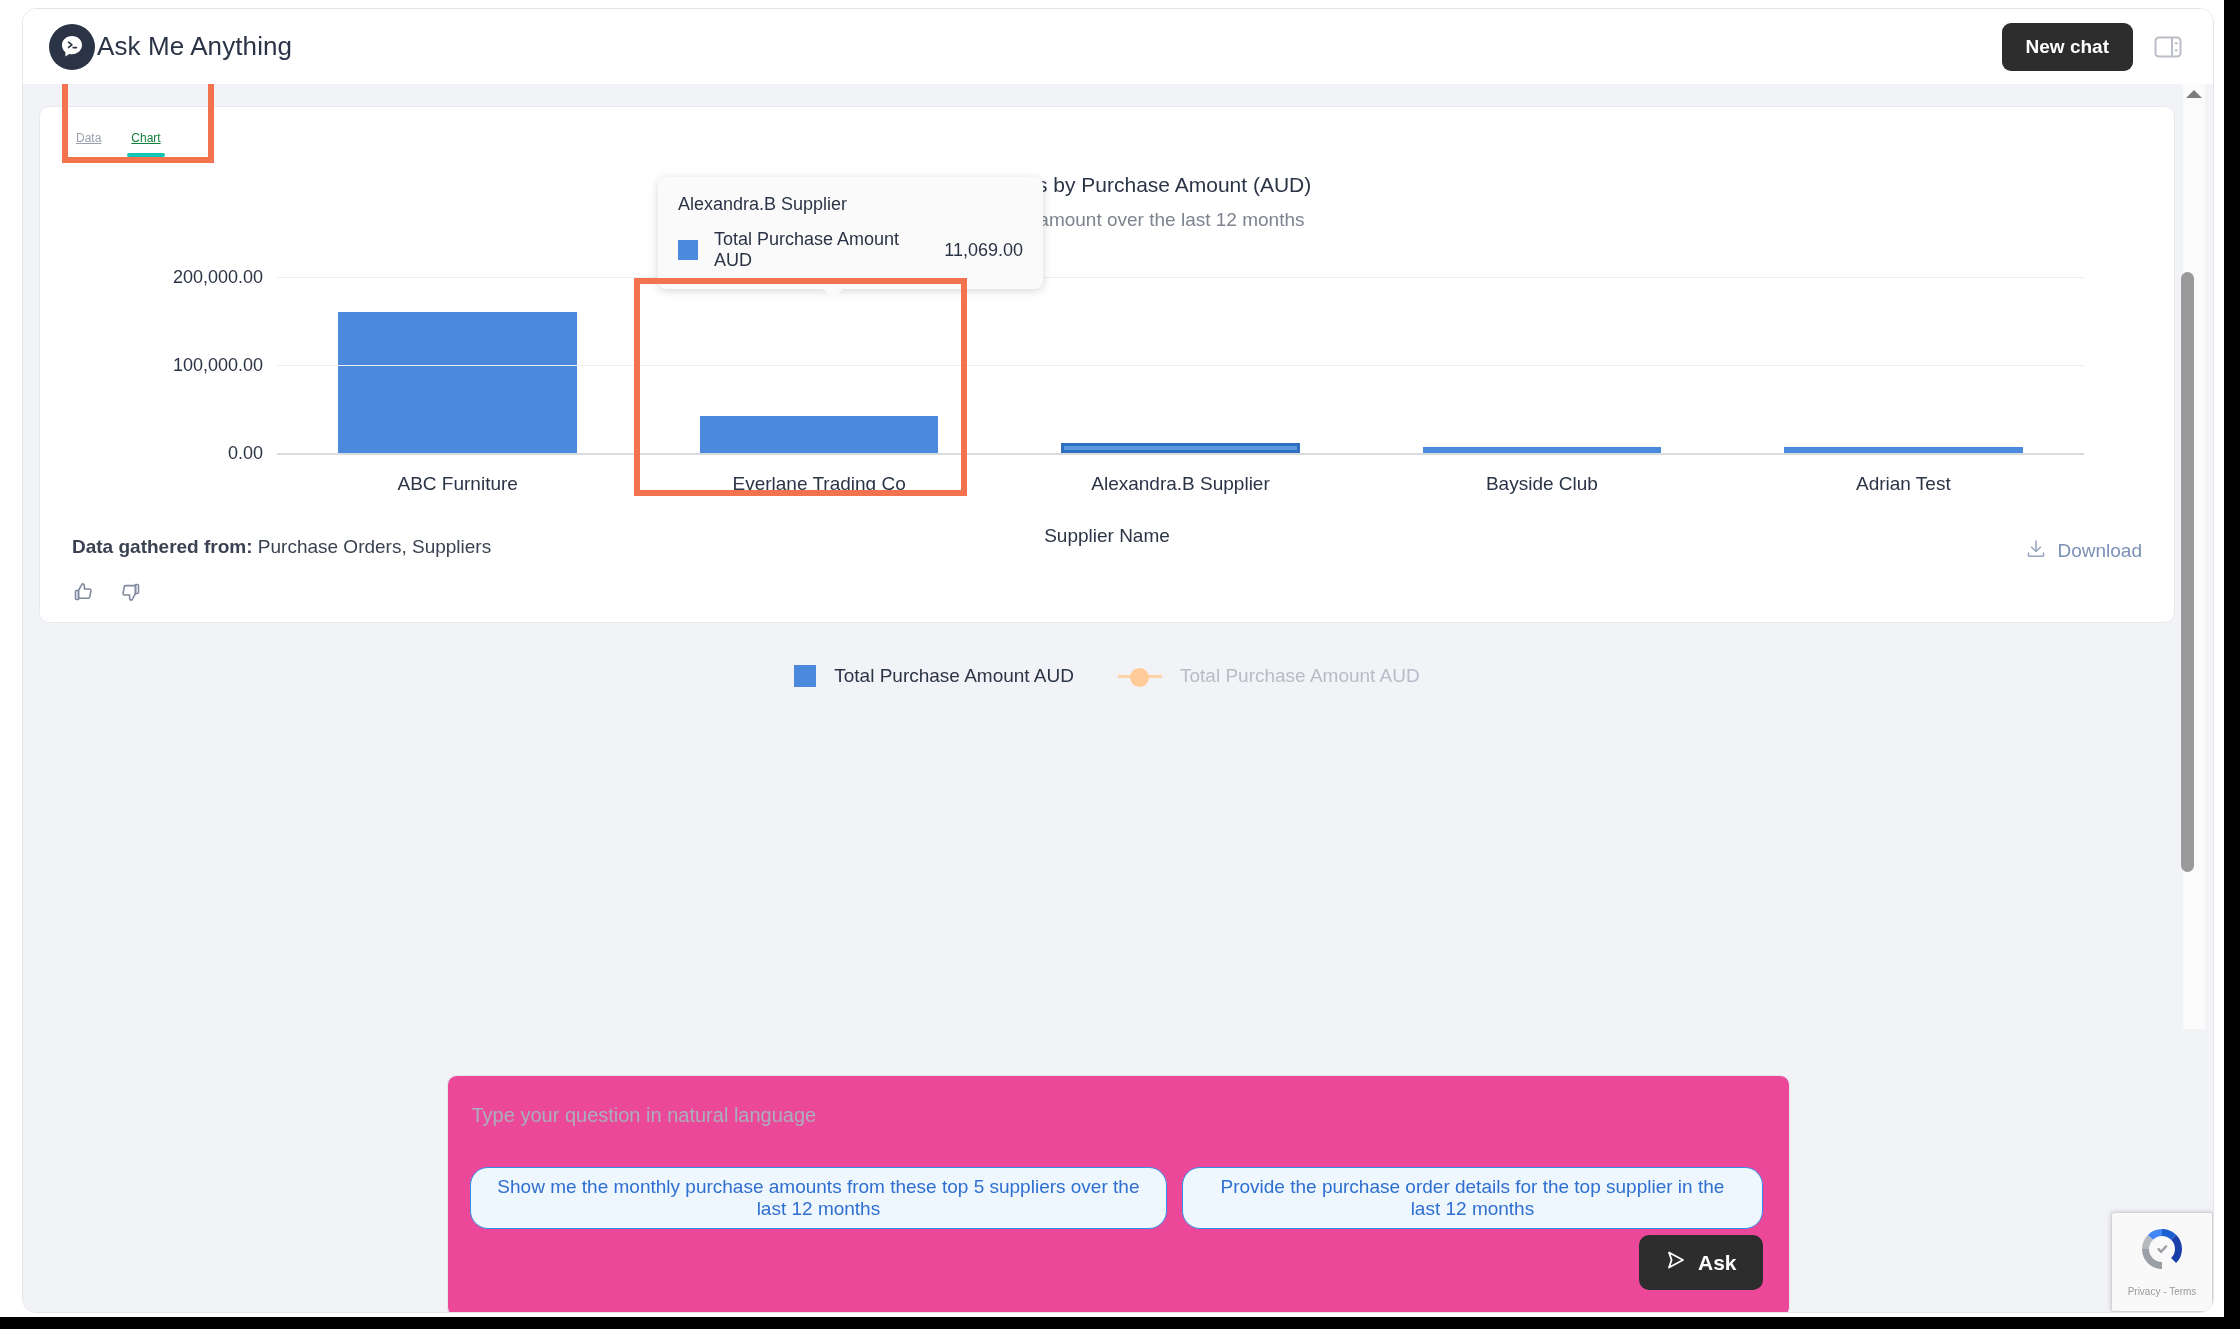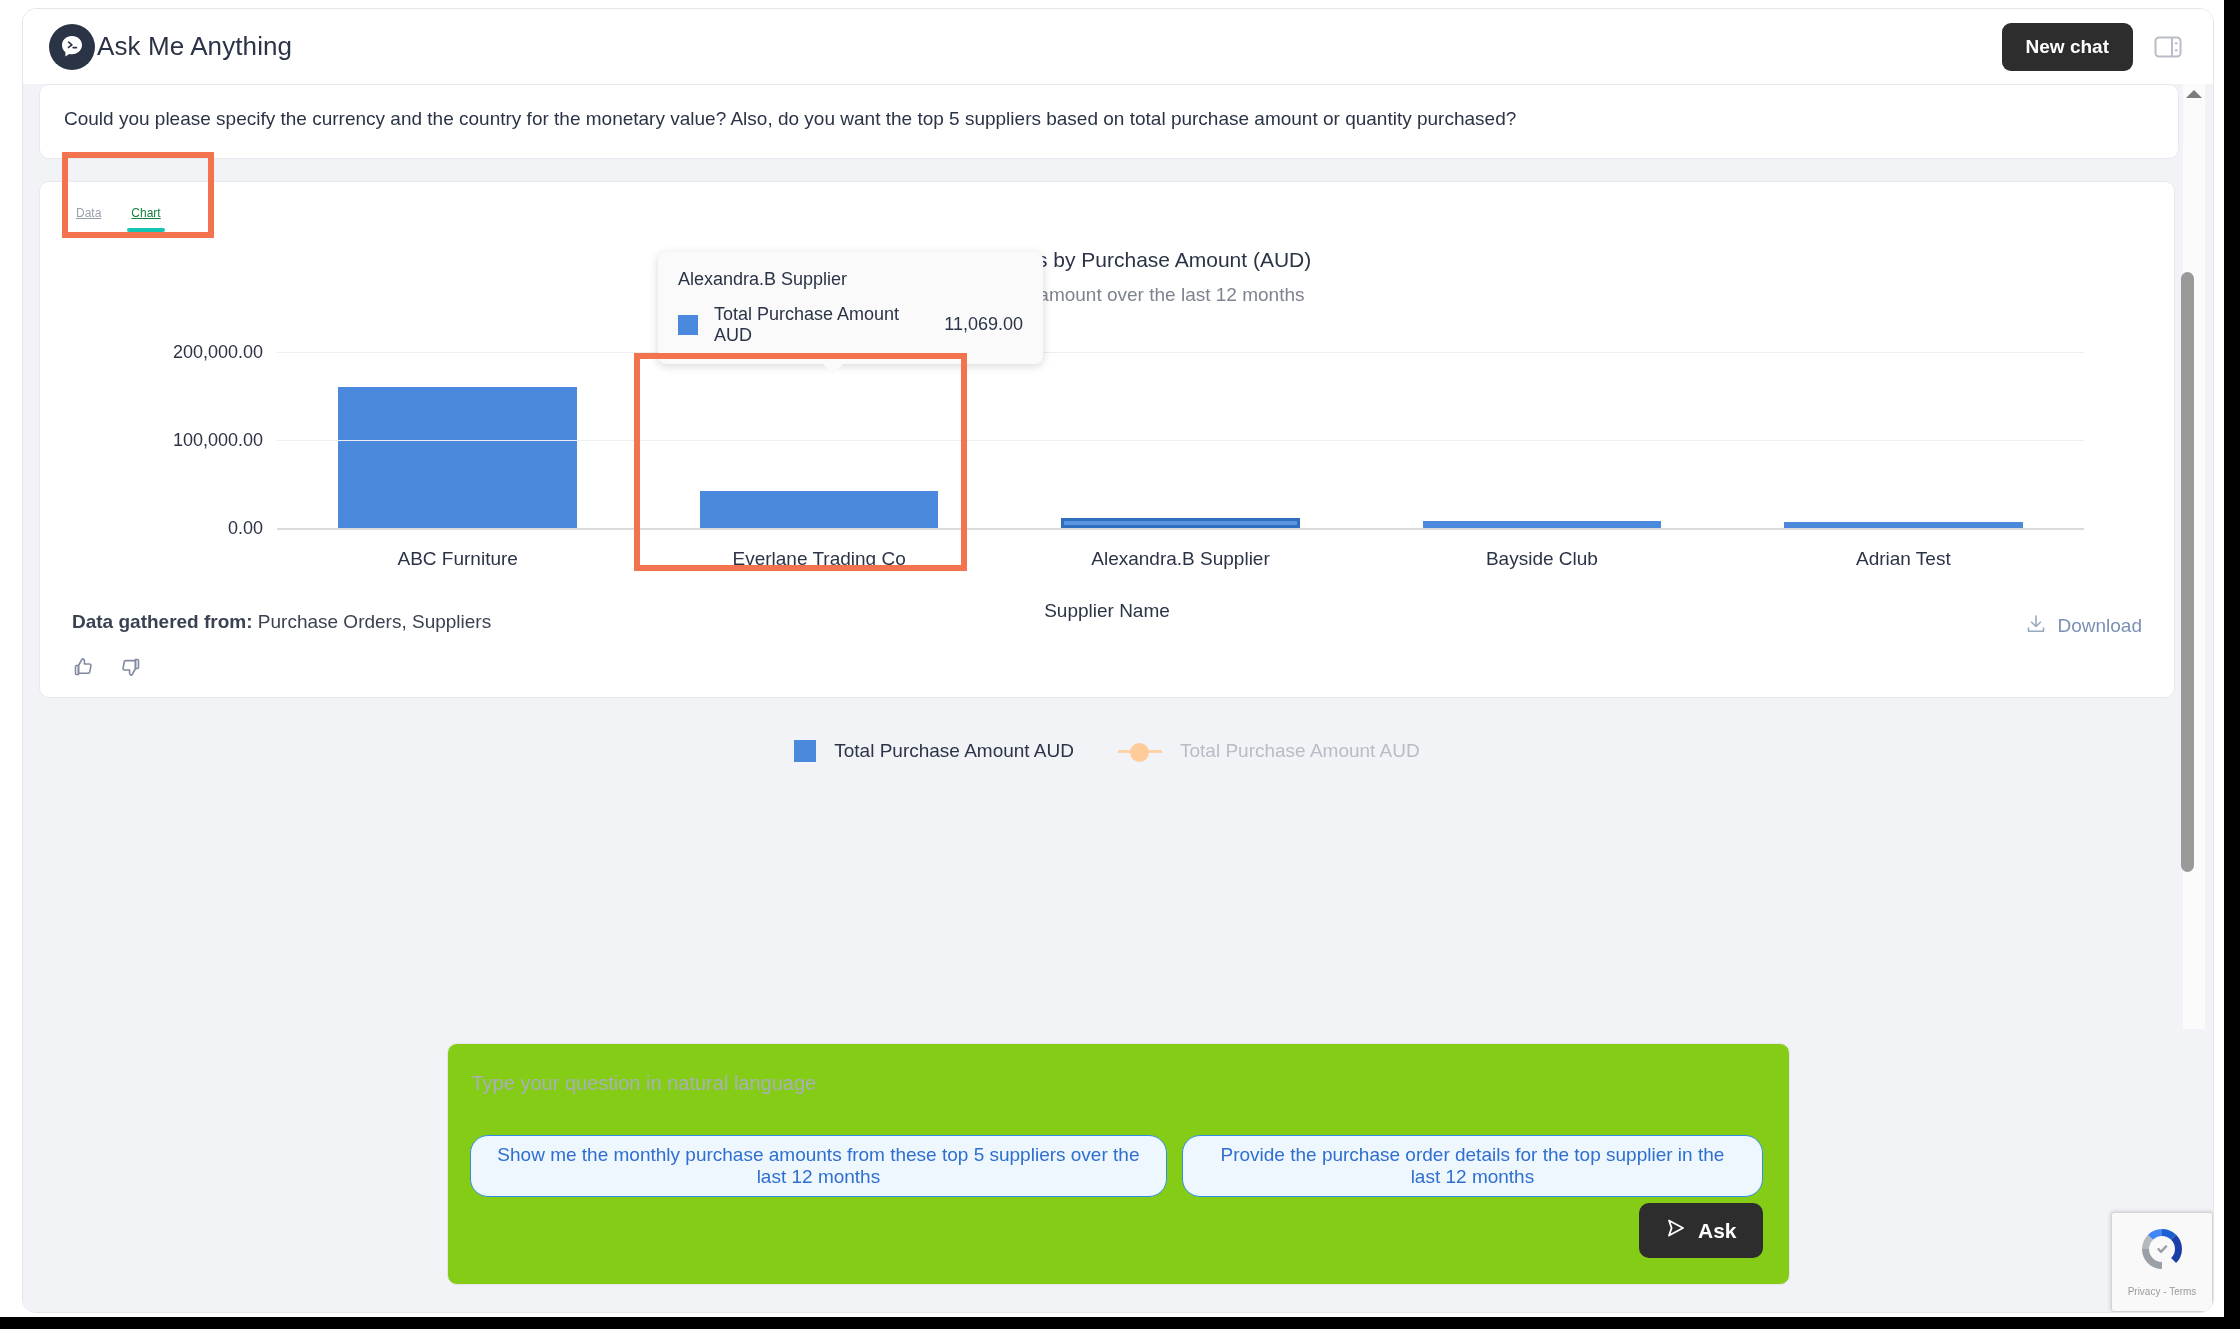--- a/index.html
+++ b/index.html
@@ -176,23 +176,23 @@
     position: absolute; right: 32px; bottom: 58px;
     display: flex; align-items: center; gap: 11px; cursor: pointer;
   }
   .download-label { font-size: 19px; color: #7b90b5; }
   
   .composer-area {
     position: relative; height: 285px; background: #f2f3f7;
     display: flex; justify-content: center; padding-top: 14px;
   }
   .composer {
-    width: 1343px; background: #84cc16;
+    width: 1343px; background: #ec4899;
     border: 1px solid #e4e6eb; border-radius: 10px;
-    padding: 22px 26px 26px 22px; position: relative; height: 242px;
+    padding: 22px 26px 26px 22px; position: relative; height: 242px; margin-top: 32px;
   }
   .composer-input {
     border: none; outline: none; width: 100%;
     font-size: 20px; font-family: "Liberation Sans", sans-serif;
     color: #2b3446; background: transparent; padding: 6px 0 0 2px;
   }
   .composer-input::placeholder { color: #a9afbb; }
   .chips { margin-top: 40px; display: flex; flex-direction: row; gap: 15px; align-items: flex-start; }
   .chip {
     background: #eef6fe; border: 1px solid #2f8fe8; border-radius: 18px;
@@ -249,23 +249,20 @@
     </div>
   </div>
 
   <div class="chat-area">
 
     <div class="scroll-track">
       <div class="scroll-arrow-up"></div>
       <div class="scroll-thumb"></div>
     </div>
 
-    <div class="msg-bot">
-      <p>Could you please specify the currency and the country for the monetary value? Also, do you want the top 5 suppliers based on total purchase amount or quantity purchased?</p>
-    </div>
 
 
     <div class="result-card">
 
       <div class="hl-box" id="hl-tabs"></div>
 
       <div class="tabs">
         <div class="tab">Data</div>
         <div class="tab active">Chart</div>
       </div>

